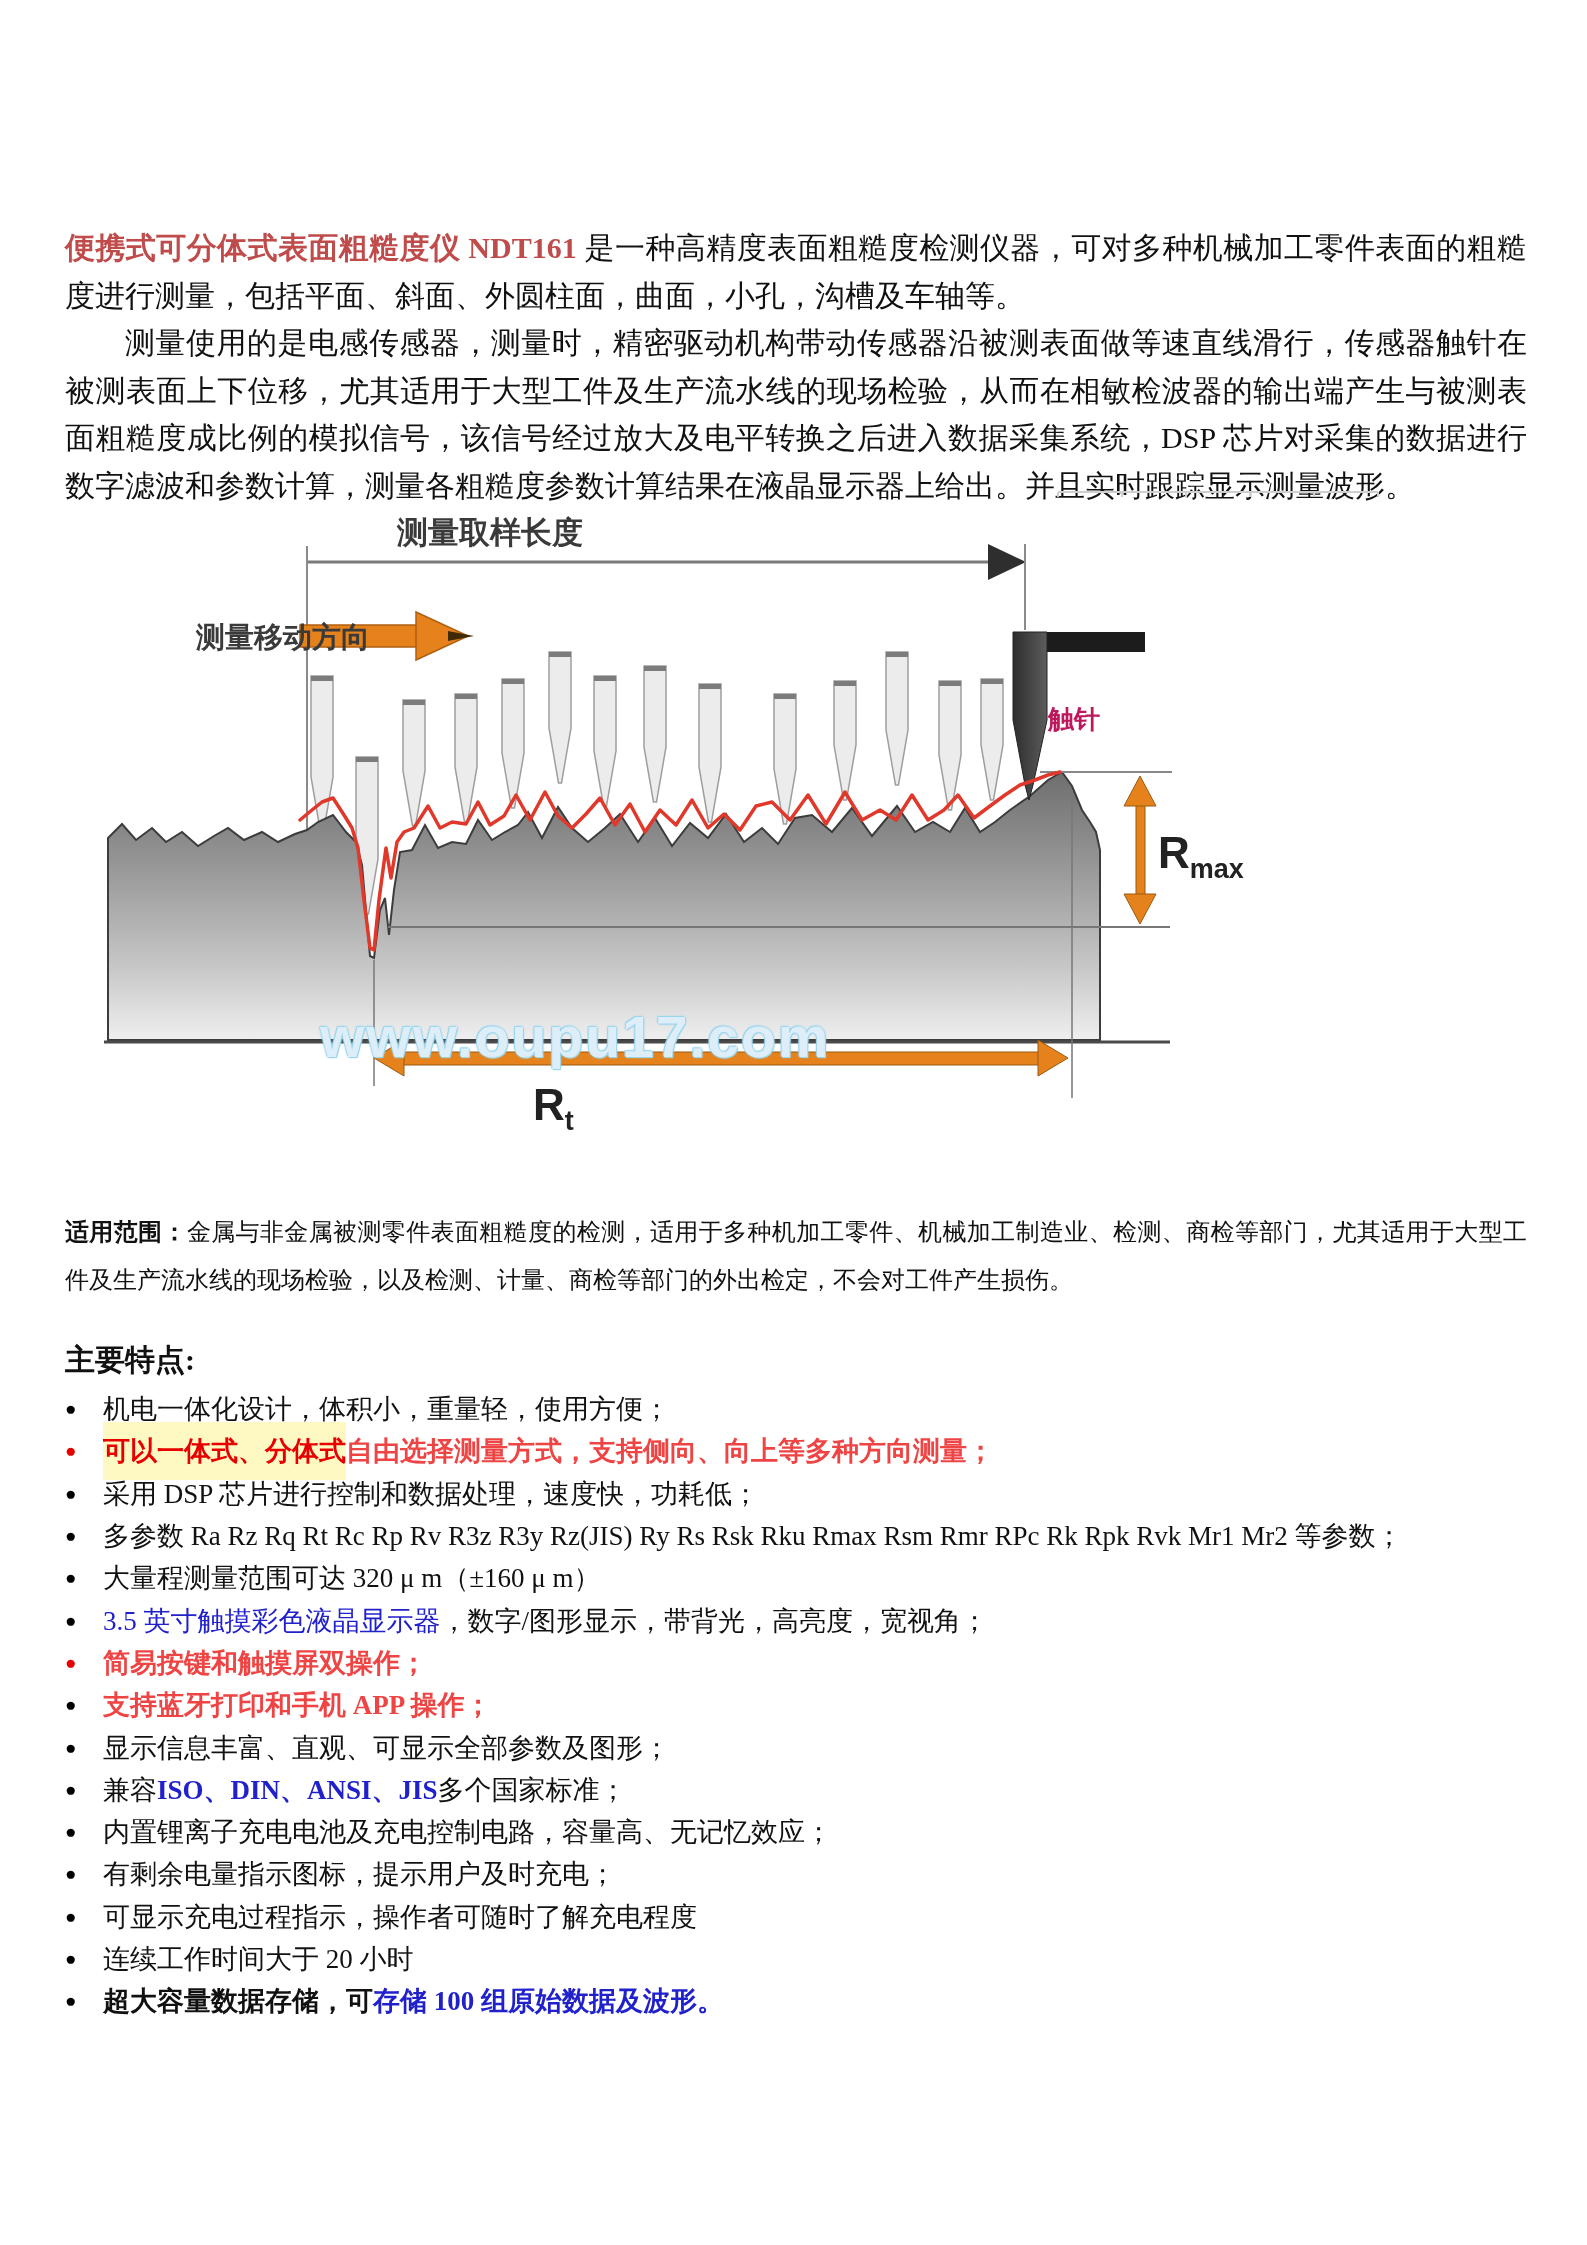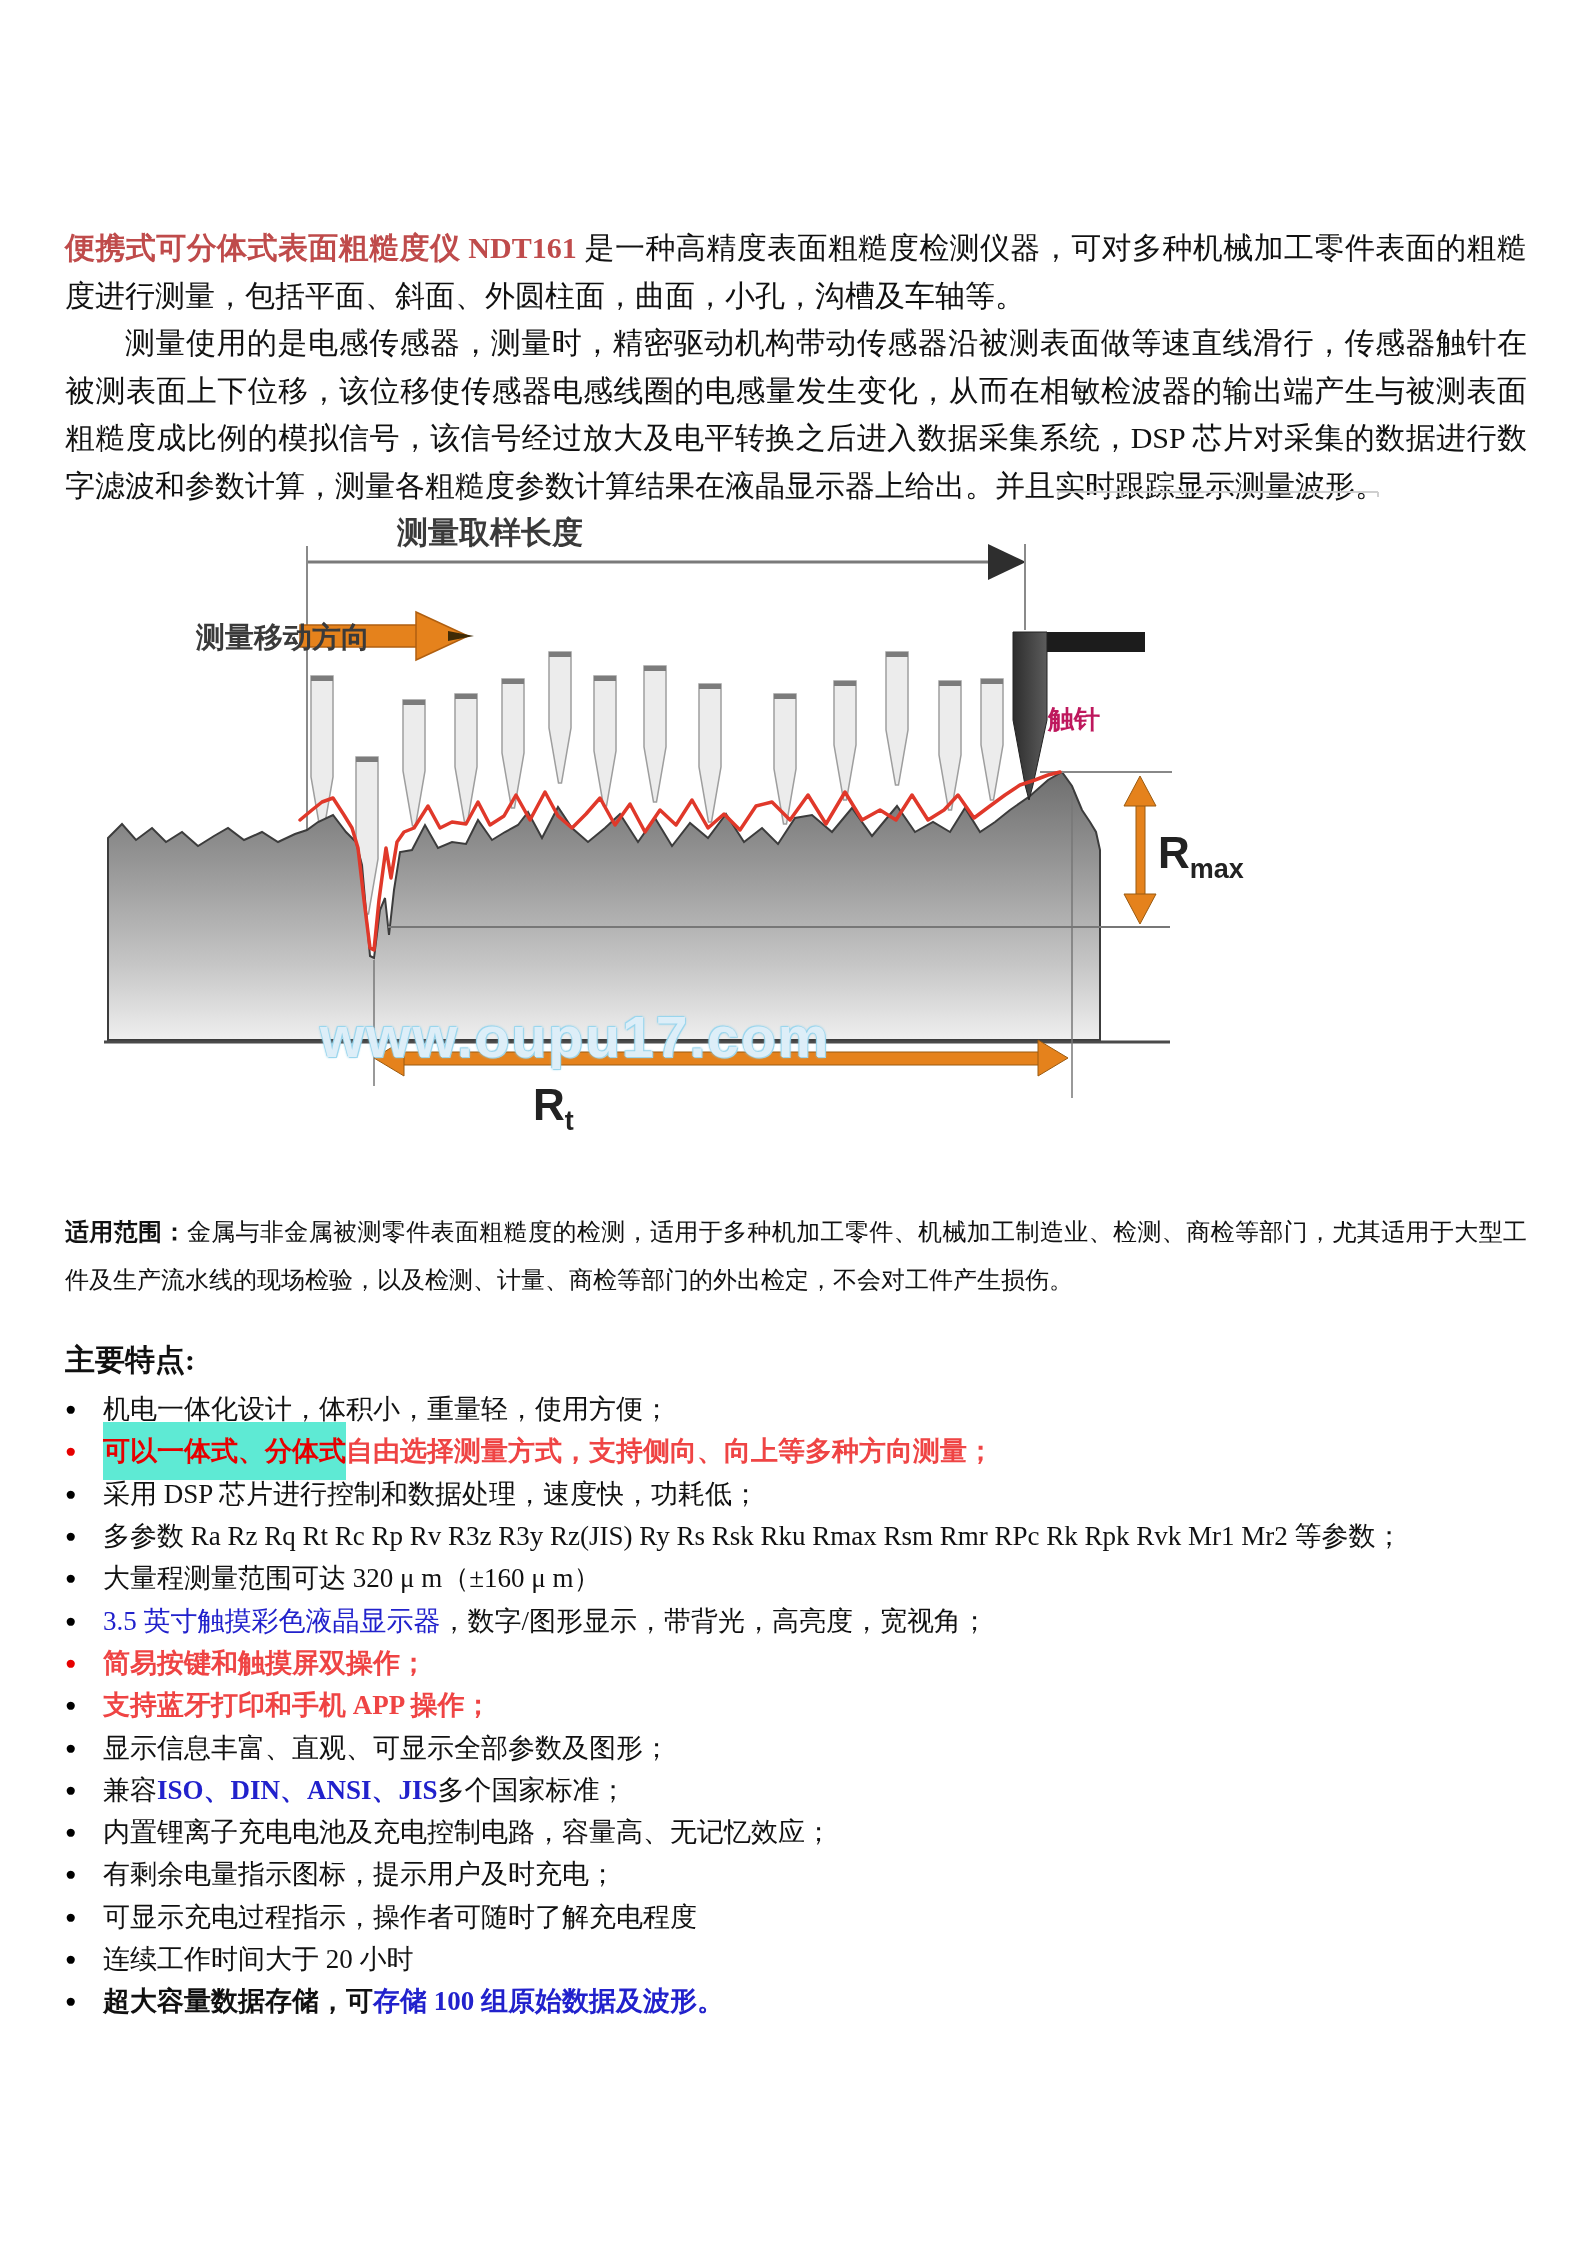--- a/index.html
+++ b/index.html
@@ -29,31 +29,31 @@
     text-shadow:0 0 2px #8fd0ea,0 0 3px #8fd0ea,1px 1px 0 #a8dcf0,-1px -1px 0 #a8dcf0;margin-top:48px;}
   
   .scope{top:1208px;font-size:24px;line-height:48px;text-align:justify;}
   .scope b{font-weight:bold;}
   .features-heading{top:1340px;font-size:30px;font-weight:bold;}
   .features{top:1388px;list-style:none;margin:0;padding:0;}
   .features li{height:42.3px;display:flex;align-items:center;font-size:27px;white-space:nowrap;}
   .features .dot{width:38px;flex:0 0 38px;font-size:19px;color:#000;}
   .features .dot.red{color:#e60000;}
   .seg-red{color:#ef4444;font-weight:bold;}
-  .seg-red-highlight{color:#e60000;font-weight:bold;background:#5eead4;padding:11px 0;}
+  .seg-red-highlight{color:#e60000;font-weight:bold;background:#fef9c3;padding:11px 0;}
   .seg-blue{color:#2121cc;}
   .seg-blue-bold{color:#2121cc;font-weight:bold;}
   .seg-bold{font-weight:bold;}
 </style>
 </head>
 <body>
 
 <div class="textcol intro">
   <p><span class="red-title">便携式可分体式表面粗糙度仪 NDT161</span><span> 是一种高精度表面粗糙度检测仪器，可对多种机械加工零件表面的粗糙度进行测量，包括平面、斜面、外圆柱面，曲面，小孔，沟槽及车轴等。</span></p>
-  <p class="p2">测量使用的是电感传感器，测量时，精密驱动机构带动传感器沿被测表面做等速直线滑行，传感器触针在被测表面上下位移，该位移使传感器电感线圈的电感量发生变化，从而在相敏检波器的输出端产生与被测表面粗糙度成比例的模拟信号，该信号经过放大及电平转换之后进入数据采集系统，DSP 芯片对采集的数据进行数字滤波和参数计算，测量各粗糙度参数计算结果在液晶显示器上给出。并且实时跟踪显示测量波形。</p>
+  <p class="p2">测量使用的是电感传感器，测量时，精密驱动机构带动传感器沿被测表面做等速直线滑行，传感器触针在被测表面上下位移，尤其适用于大型工件及生产流水线的现场检验，从而在相敏检波器的输出端产生与被测表面粗糙度成比例的模拟信号，该信号经过放大及电平转换之后进入数据采集系统，DSP 芯片对采集的数据进行数字滤波和参数计算，测量各粗糙度参数计算结果在液晶显示器上给出。并且实时跟踪显示测量波形。</p>
 </div>
 
 <div class="diagram">
   <svg width="1587" height="660" viewBox="0 0 1587 660">
     <defs>
       <linearGradient id="gprof" x1="0" y1="0" x2="0" y2="1">
         <stop offset="0" stop-color="#6e6e6e"></stop>
         <stop offset="0.35" stop-color="#979797"></stop>
         <stop offset="0.72" stop-color="#c6c6c6"></stop>
         <stop offset="1" stop-color="#efefef"></stop>

